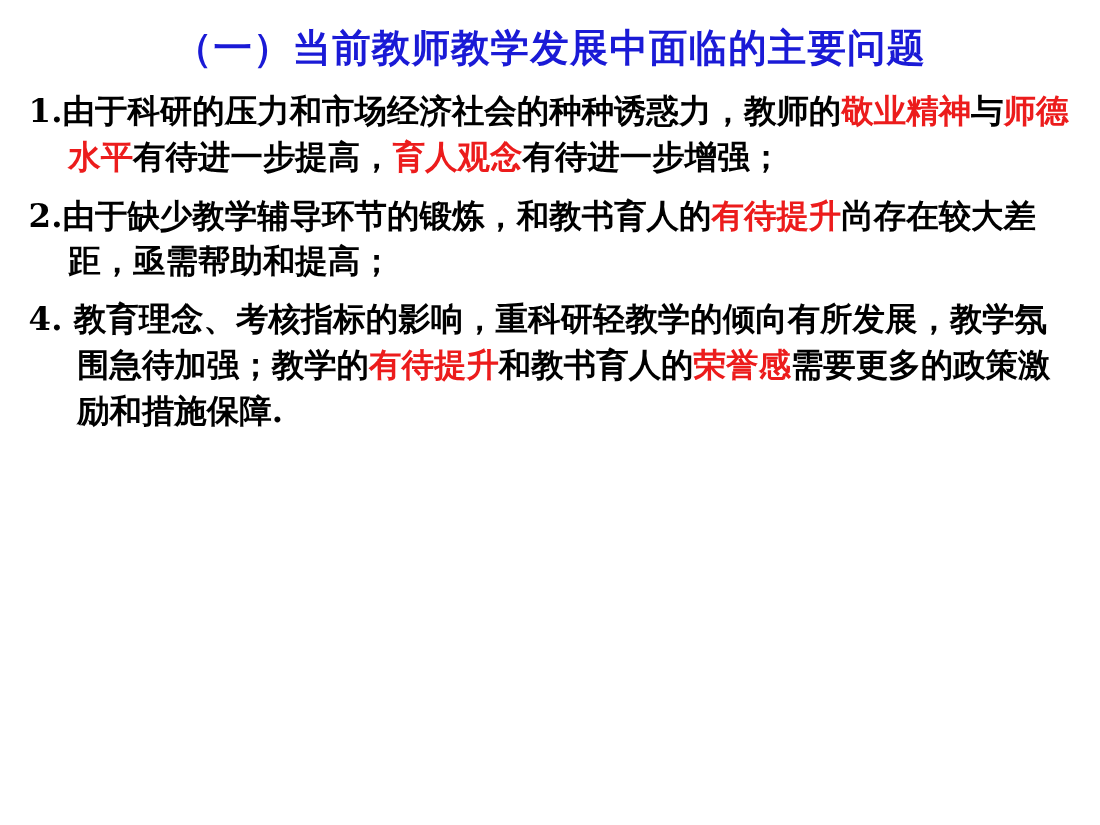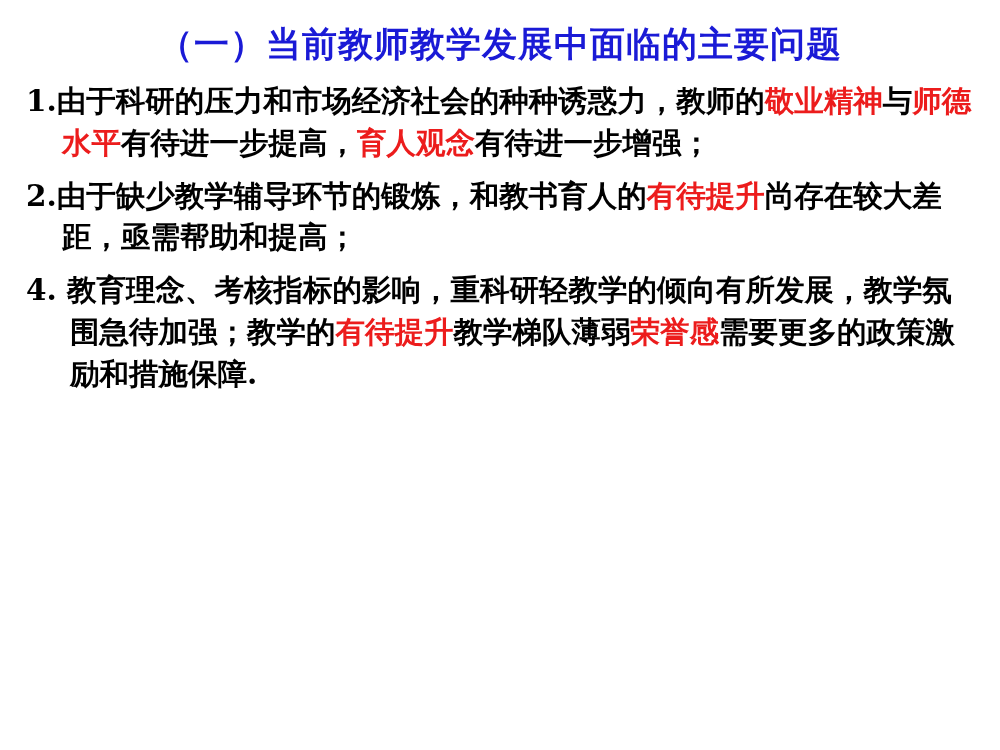--- a/index.html
+++ b/index.html
@@ -74,16 +74,16 @@
 <div class="slide">
   <div class="slide-title">（一）当前教师教学发展中面临的主要问题</div>
   <ul class="body-list" id="list">
       <li class="item">
         <span class="wrapper"><span class="num">1.</span><span class="cont">由于科研的压力和市场经济社会的种种诱惑力，教师的</span><span class="cont hl">敬业精神</span><span class="cont">与</span><span class="cont hl">师德水平</span><span class="cont">有待进一步提高，</span><span class="cont hl">育人观念</span><span class="cont">有待进一步增强；</span></span>
       </li>
       <li class="item">
         <span class="wrapper"><span class="num">2.</span><span class="cont">由于缺少教学辅导环节的锻炼，和教书育人的</span><span class="cont hl">有待提升</span><span class="cont">尚存在较大差距，亟需帮助和提高；</span></span>
       </li>
       <li class="item indent2">
-        <span class="wrapper"><span class="num">4.</span><span class="cont"> 教育理念、考核指标的影响，重科研轻教学的倾向有所发展，教学氛围急待加强；教学的</span><span class="cont hl">有待提升</span><span class="cont">教学梯队薄弱</span><span class="cont hl">荣誉感</span><span class="cont">需要更多的政策激励和措施保障.</span></span>
+        <span class="wrapper"><span class="num">4.</span><span class="cont"> 教育理念、考核指标的影响，重科研轻教学的倾向有所发展，教学氛围急待加强；教学的</span><span class="cont hl">有待提升</span><span class="cont">和教书育人的</span><span class="cont hl">荣誉感</span><span class="cont">需要更多的政策激励和措施保障.</span></span>
       </li>
     </ul>
 </div>
 
 </body></html>

